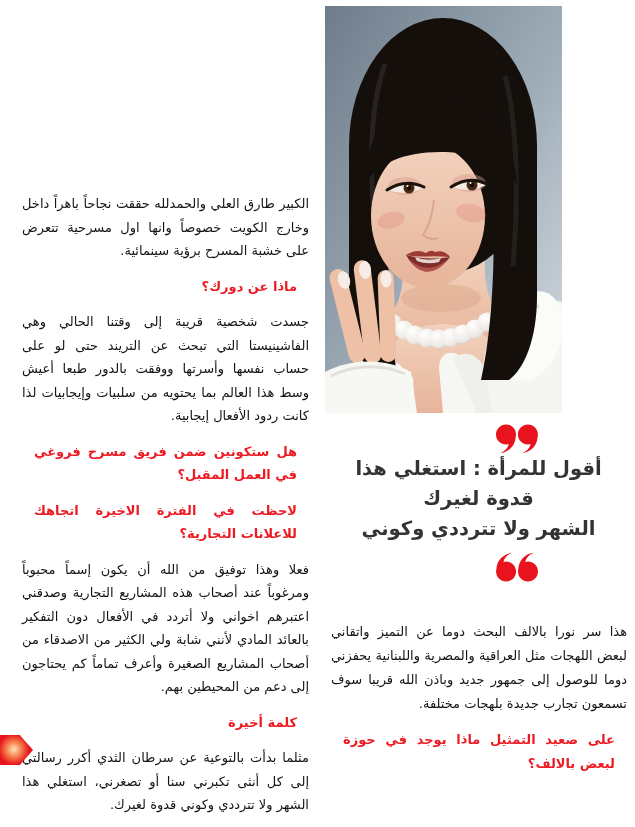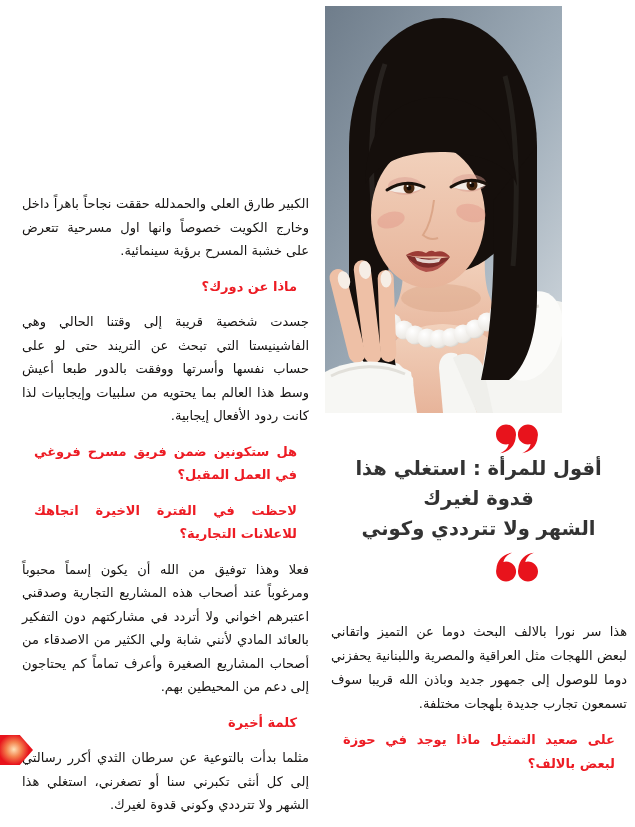--- a/index.html
+++ b/index.html
@@ -142,21 +142,21 @@
       <path d="M6,370 C30,358 58,358 80,368" stroke="#e2e0da" stroke-width="3" fill="none"></path>
     </svg>
   </figure>
 
   <section class="col col-left">
       <p class="body-para">الكبير طارق العلي والحمدلله حققت نجاحاً باهراً داخل وخارج الكويت خصوصاً وانها اول مسرحية تتعرض على خشبة المسرح برؤية سينمائية.</p>
       <h3 class="q-heading">ماذا عن دورك؟</h3>
       <p class="body-para">جسدت شخصية قريبة إلى وقتنا الحالي وهي الفاشينيستا التي تبحث عن التريند حتى لو على حساب نفسها وأسرتها ووفقت بالدور طبعا أعيش وسط هذا العالم بما يحتويه من سلبيات وإيجابيات لذا كانت ردود الأفعال إيجابية.</p>
       <h3 class="q-heading">هل ستكونين ضمن فريق مسرح فروغي في العمل المقبل؟</h3>
       <h3 class="q-heading">لاحظت في الفترة الاخيرة اتجاهك للاعلانات التجارية؟</h3>
-      <p class="body-para">فعلا وهذا توفيق من الله أن يكون إسماً محبوباً ومرغوباً عند أصحاب هذه المشاريع التجارية وصدقني اعتبرهم اخواني ولا أتردد في مشاركتهم دون التفكير بالعائد المادي لأنني شابة ولي الكثير من الاصدقاء من أصحاب المشاريع الصغيرة وأعرف تماماً كم يحتاجون إلى دعم من المحيطين بهم.</p>
+      <p class="body-para">فعلا وهذا توفيق من الله أن يكون إسماً محبوباً ومرغوباً عند أصحاب هذه المشاريع التجارية وصدقني اعتبرهم اخواني ولا أتردد في الأفعال دون التفكير بالعائد المادي لأنني شابة ولي الكثير من الاصدقاء من أصحاب المشاريع الصغيرة وأعرف تماماً كم يحتاجون إلى دعم من المحيطين بهم.</p>
       <h3 class="q-heading">كلمة أخيرة</h3>
       <p class="body-para">مثلما بدأت بالتوعية عن سرطان الثدي أكرر رسالتي إلى كل أنثى تكبرني سنا أو تصغرني، استغلي هذا الشهر ولا تترددي وكوني قدوة لغيرك.</p>
     </section>
 
   <section class="quote">
     <span class="qmark top">
       <svg viewBox="0 0 46 32">
         <path d="M11,0 C4.9,0 0,4.9 0,11 C0,17.1 4.9,22 11,22 C12,22 13,21.8 13.9,21.5 C13,26 9.5,29.5 4.5,31.5 C13.5,30.5 21,24 21.6,13.5 C21.8,12.7 21.9,11.9 21.9,11 C21.9,4.9 17,0 11,0 Z"></path>
         <path transform="translate(24,0)" d="M11,0 C4.9,0 0,4.9 0,11 C0,17.1 4.9,22 11,22 C12,22 13,21.8 13.9,21.5 C13,26 9.5,29.5 4.5,31.5 C13.5,30.5 21,24 21.6,13.5 C21.8,12.7 21.9,11.9 21.9,11 C21.9,4.9 17,0 11,0 Z"></path>
       </svg>

